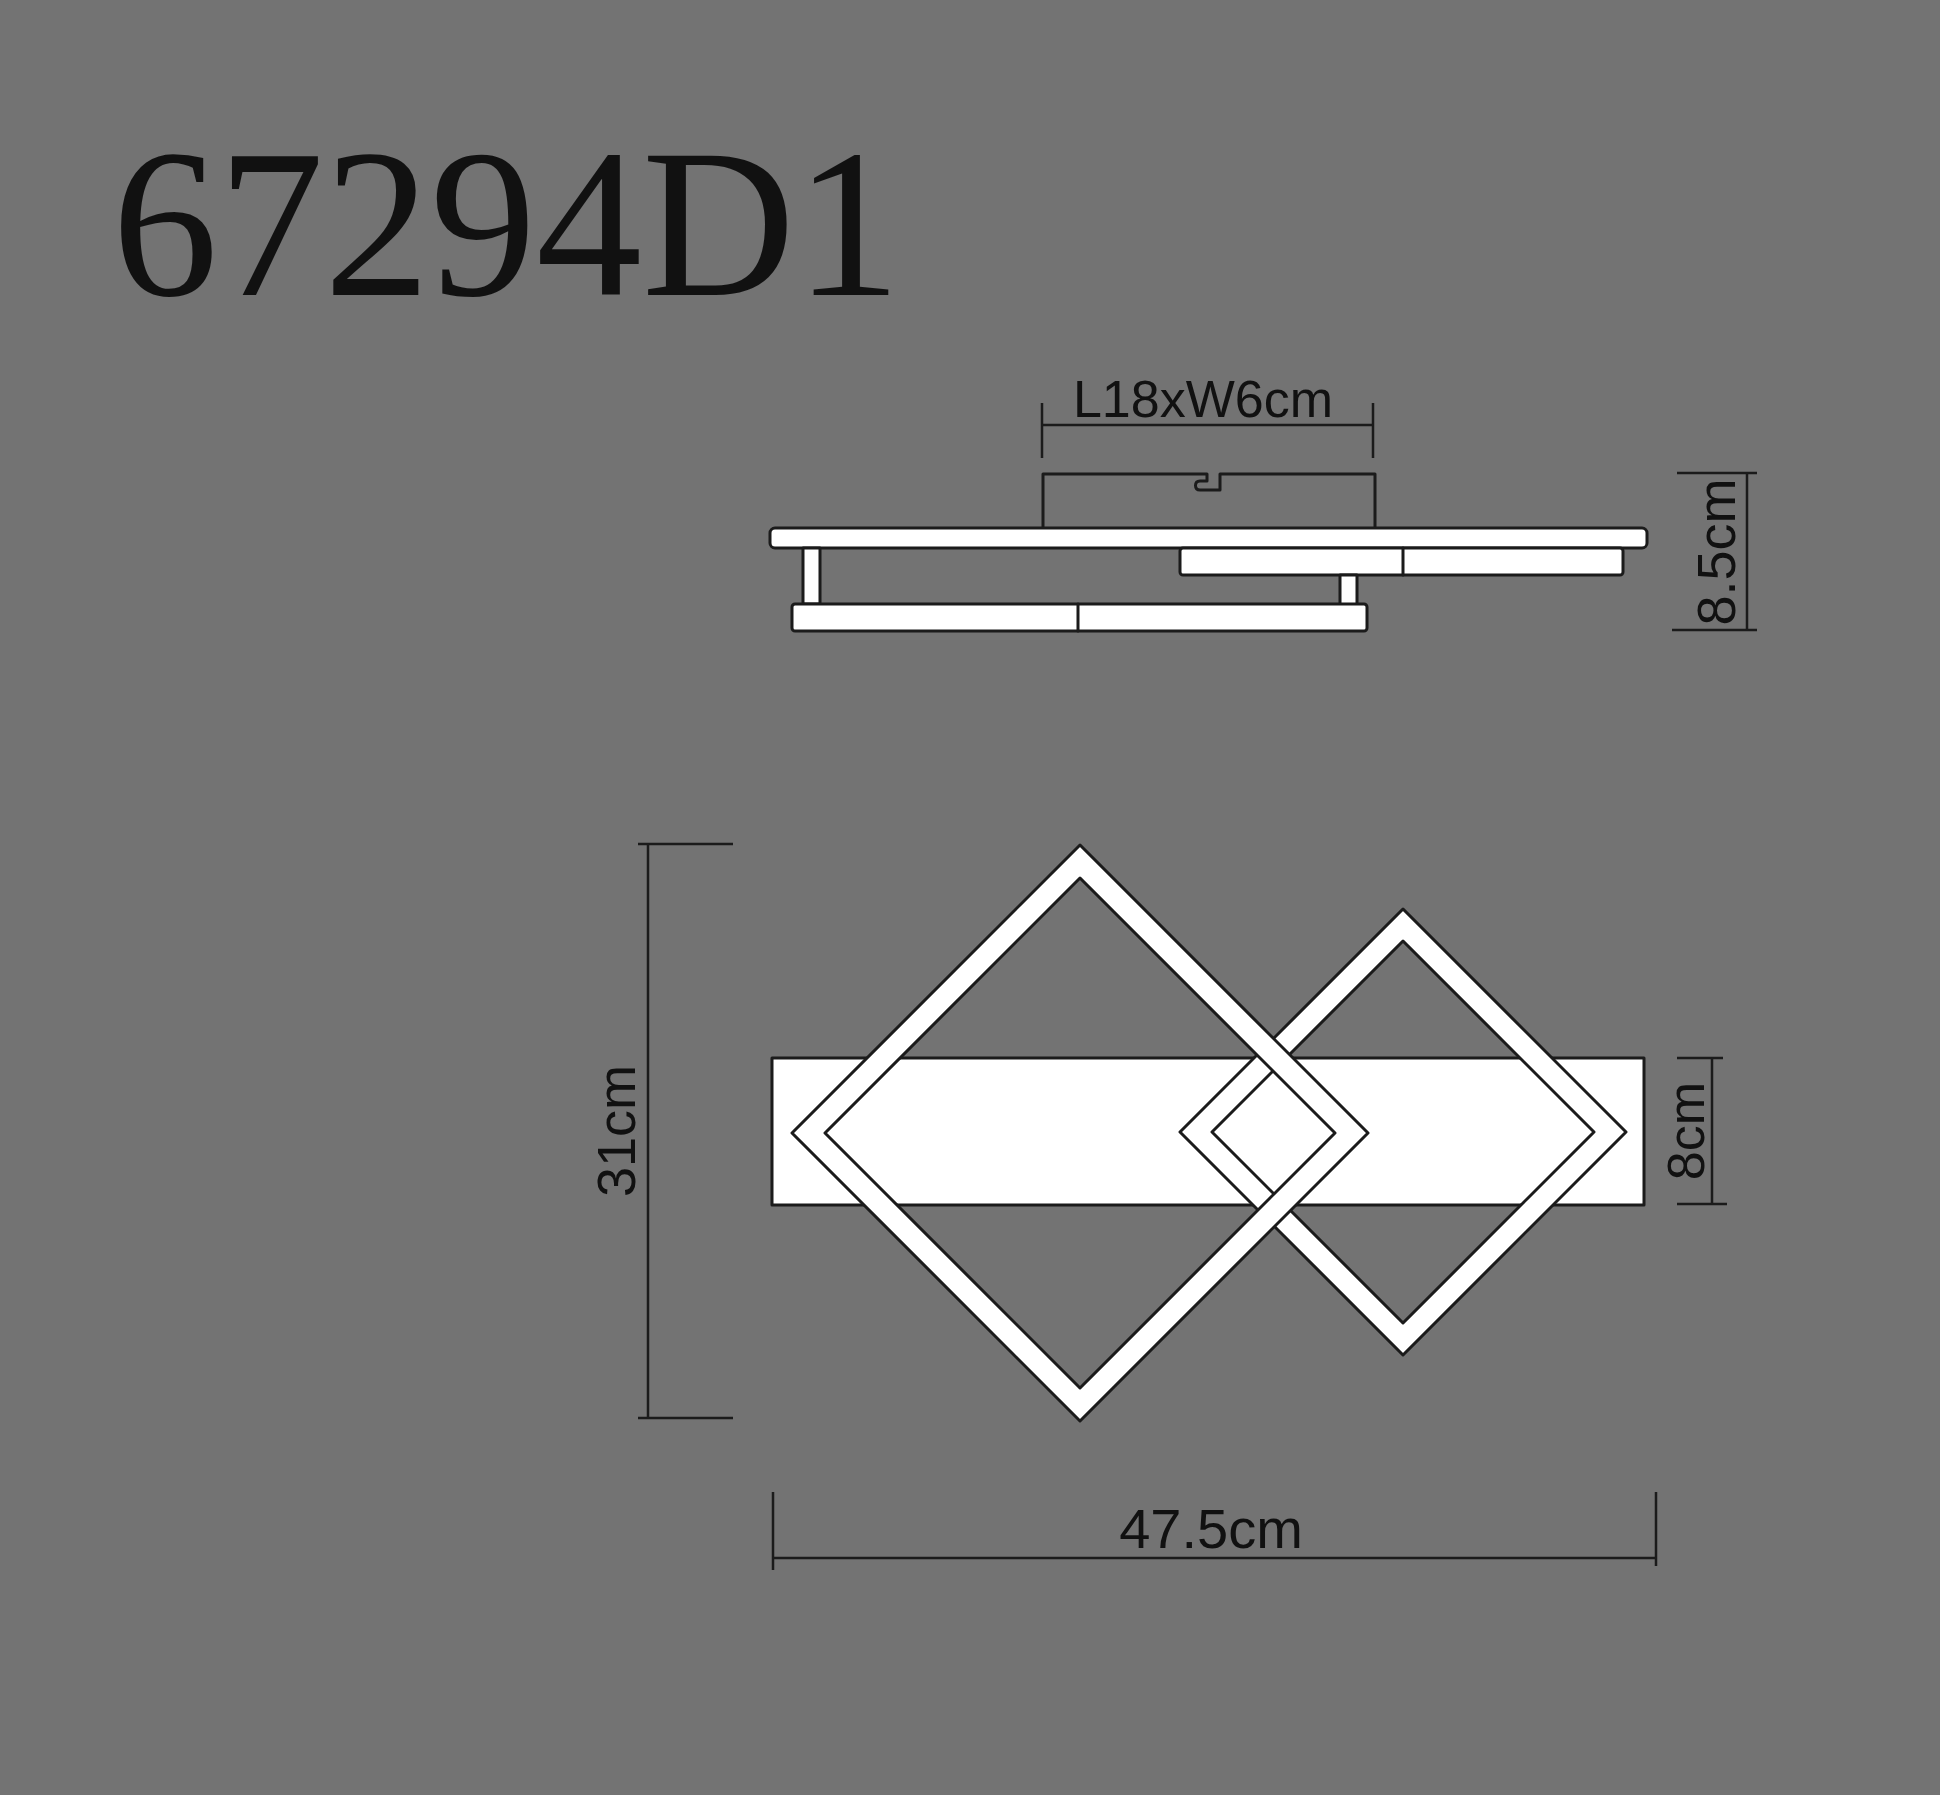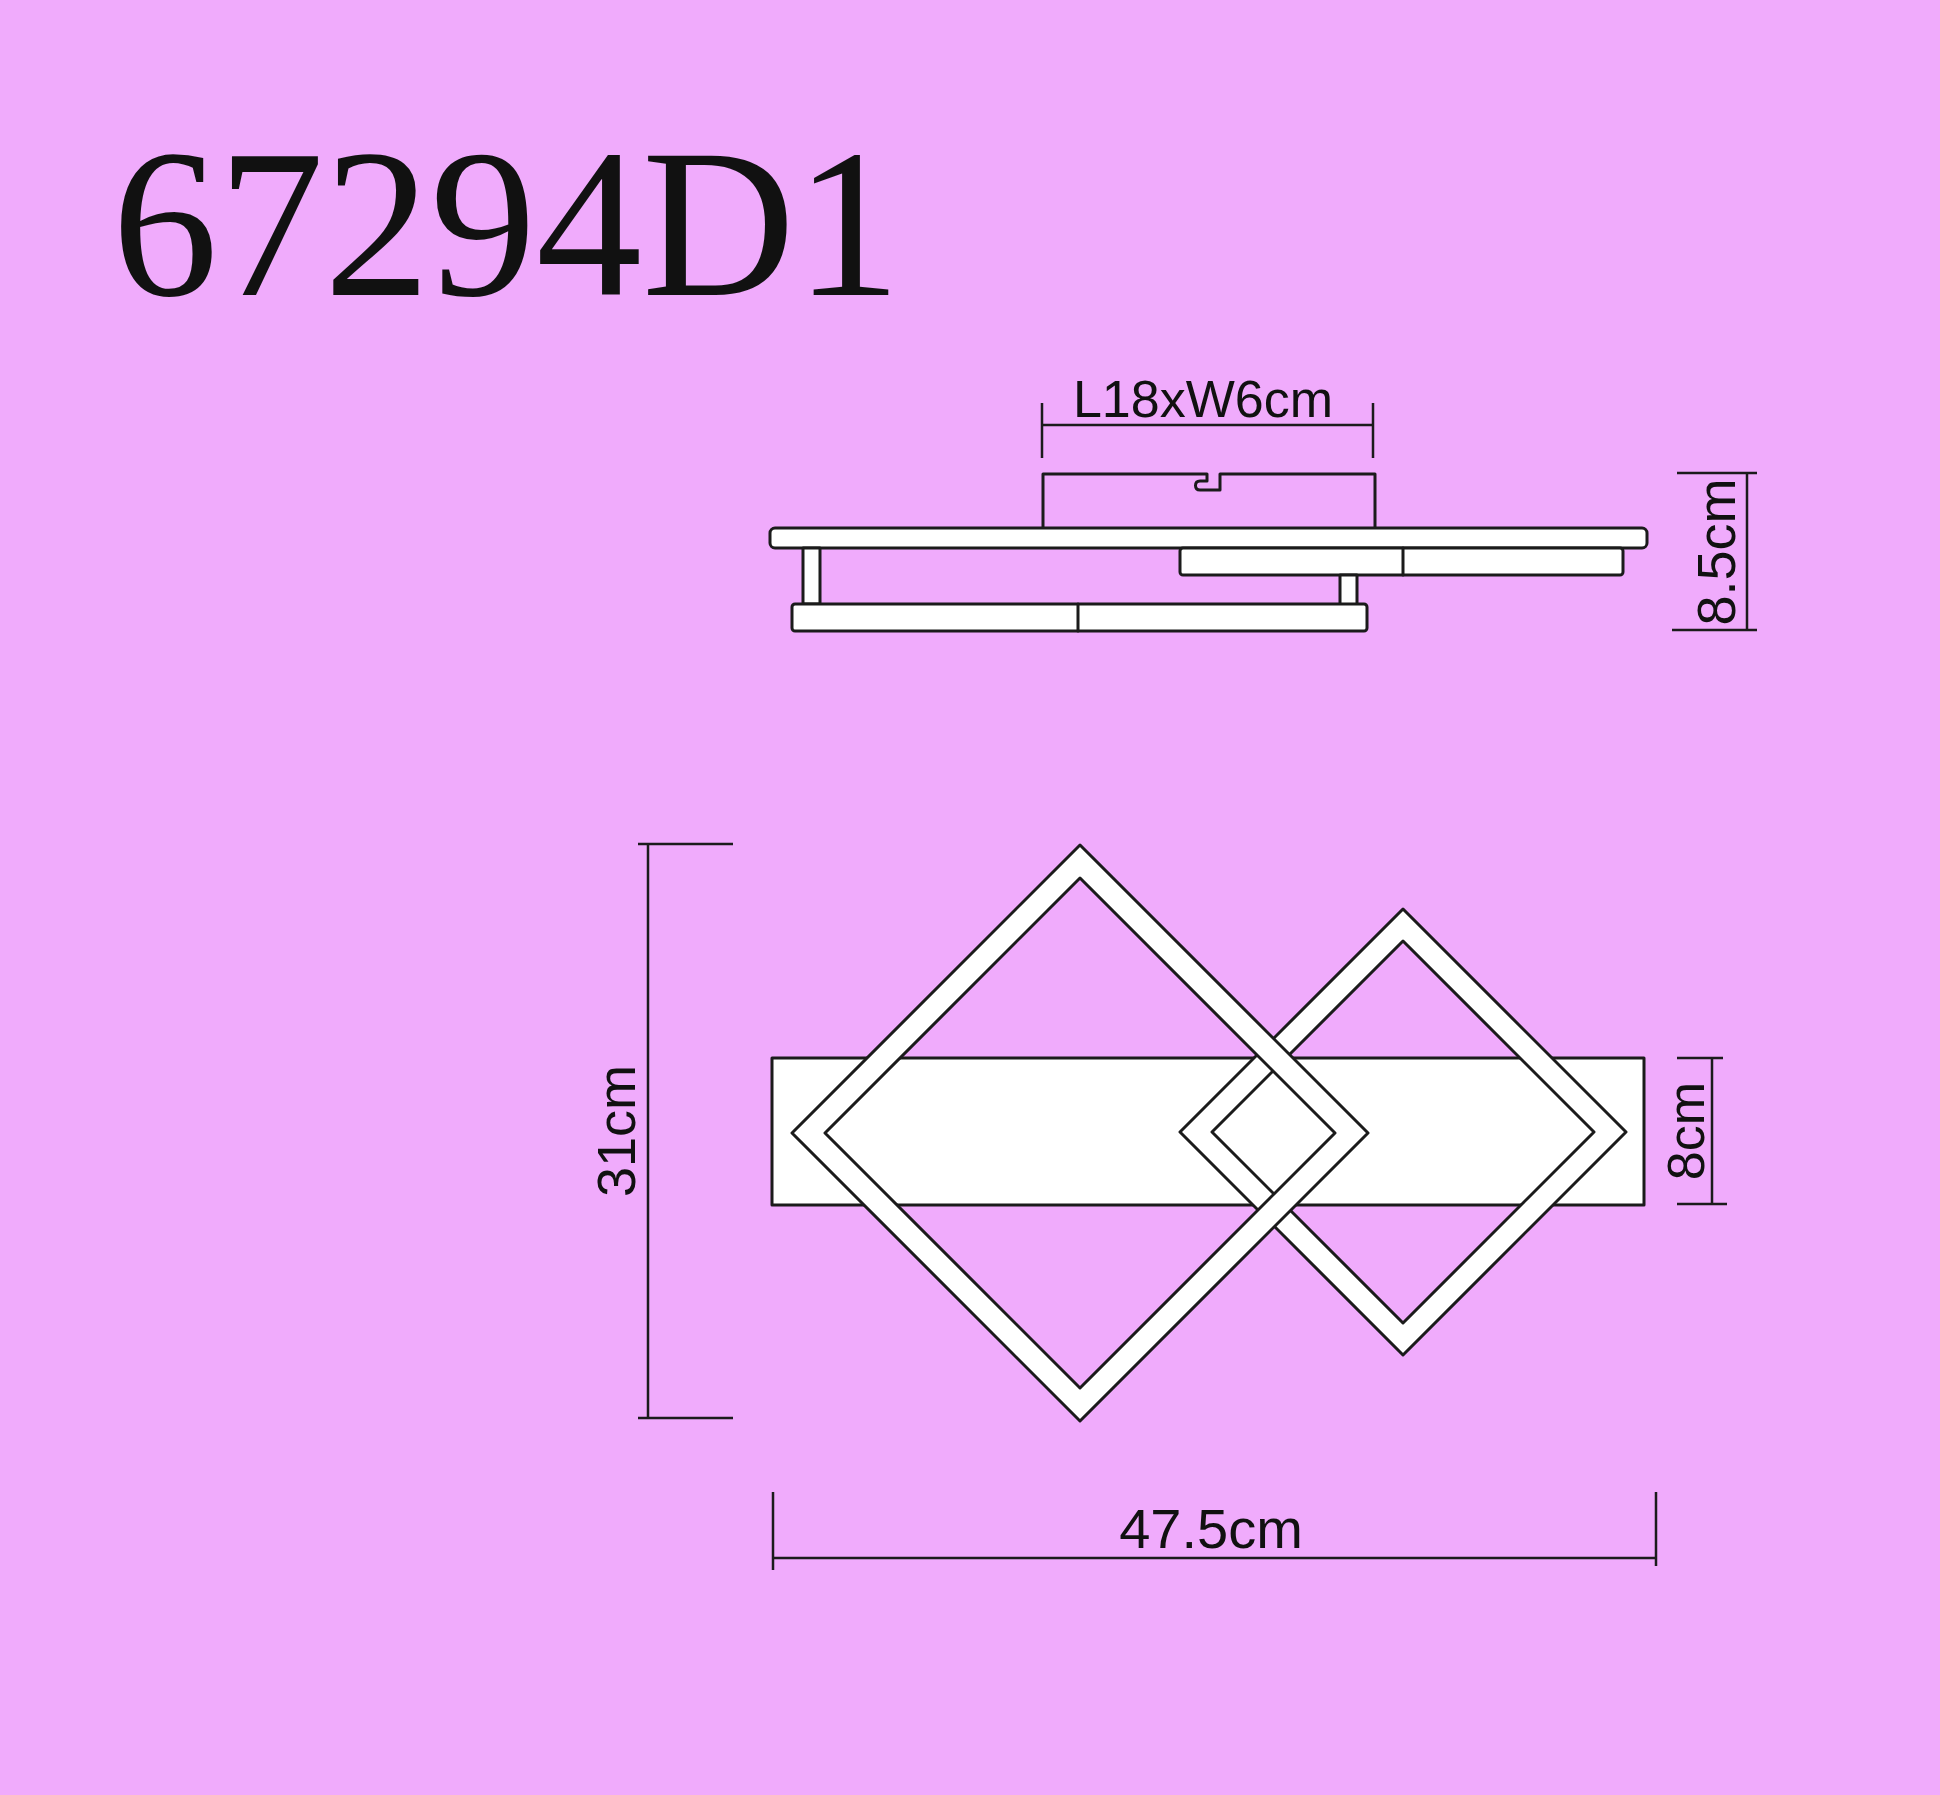--- a/index.html
+++ b/index.html
@@ -1,19 +1,19 @@
 <!DOCTYPE html>
 <html><head>
 <meta charset="utf-8">
 <style>
   html,body{margin:0;padding:0;background:#e8e8e8;}
   .canvas{
     position:relative;
     width:1940px;height:1795px;
-    background:#f0abfc;
+    background:#737373;
     overflow:hidden;
     font-family:"Liberation Sans",sans-serif;
   }
   .product-code{
     position:absolute;
     left:112px;top:118px;
     font-family:"Liberation Serif","DejaVu Serif",serif;
     font-size:212px;
     line-height:1;
     color:#111111;

